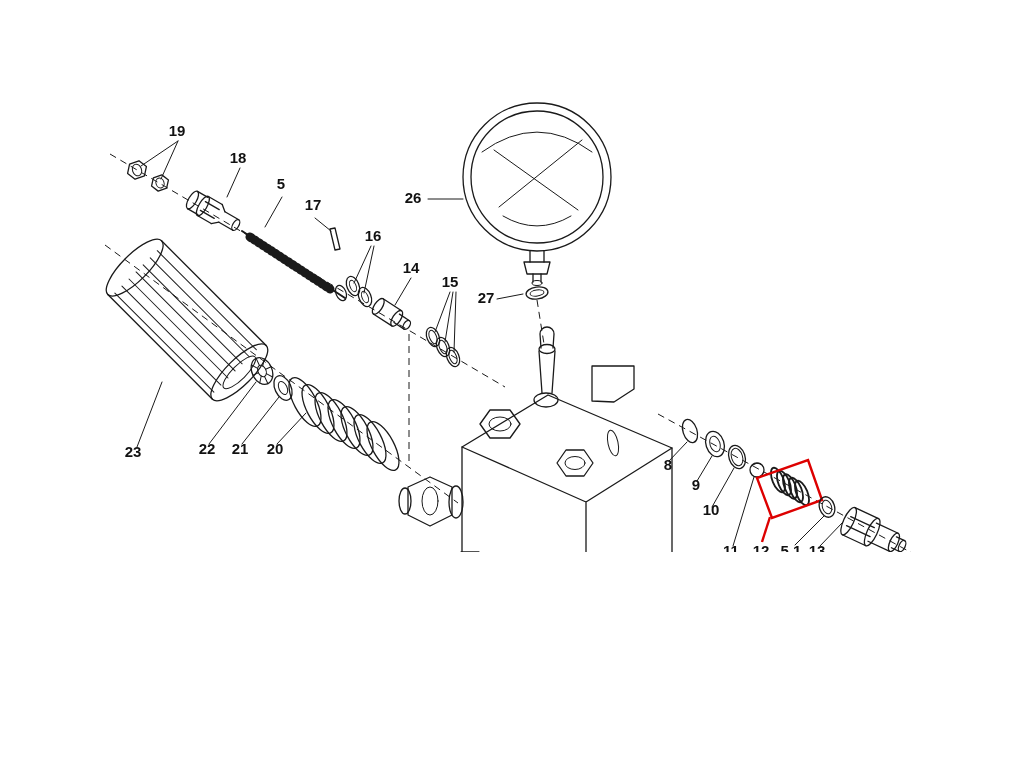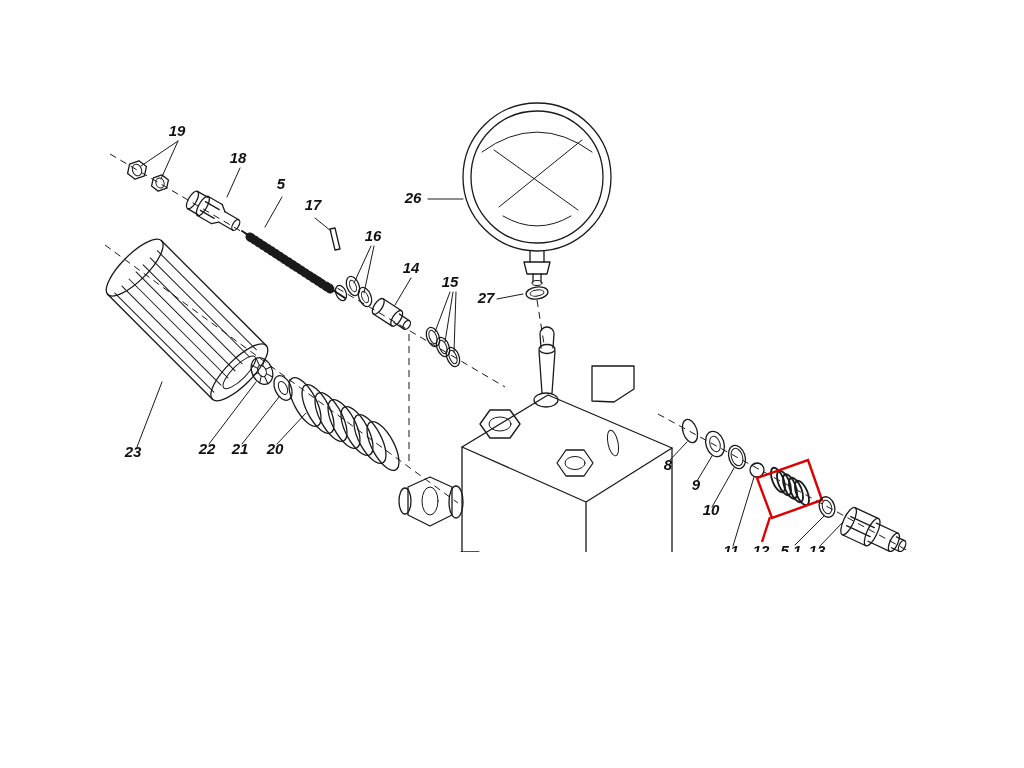--- a/index.html
+++ b/index.html
@@ -1,16 +1,16 @@
 <!DOCTYPE html>
 <html style="--background: #ffffff; --line: #1a1a1a; --label: #111111; --highlight: #dd0000;"><head>
 <meta charset="utf-8">
 <style>
   html,body{margin:0;padding:0;background:var(--background,#fff);}
-  .stage{position:relative;width:1024px;height:552px;background:var(--background,#fff);overflow:hidden;font-style:italic;}
+  .stage{position:relative;width:1024px;height:552px;background:var(--background,#fff);overflow:hidden;}
   svg{display:block;}
   .ln{stroke:var(--line,#1a1a1a);fill:none;stroke-width:1.3;stroke-linecap:round;stroke-linejoin:round;}
   .t{stroke:var(--line,#1a1a1a);fill:none;stroke-width:1;stroke-linecap:round;}
   .d{stroke:var(--line,#1a1a1a);fill:none;stroke-width:1;stroke-dasharray:7 5;}
   .red{fill:none;stroke:var(--highlight,#d00);stroke-width:2.4;stroke-linejoin:miter;}
   .lbl{font-family:"Liberation Sans",sans-serif;font-size:15px;font-weight:bold;fill:var(--label,#111);text-anchor:middle;}
 </style>
 </head>
 <body>
 

